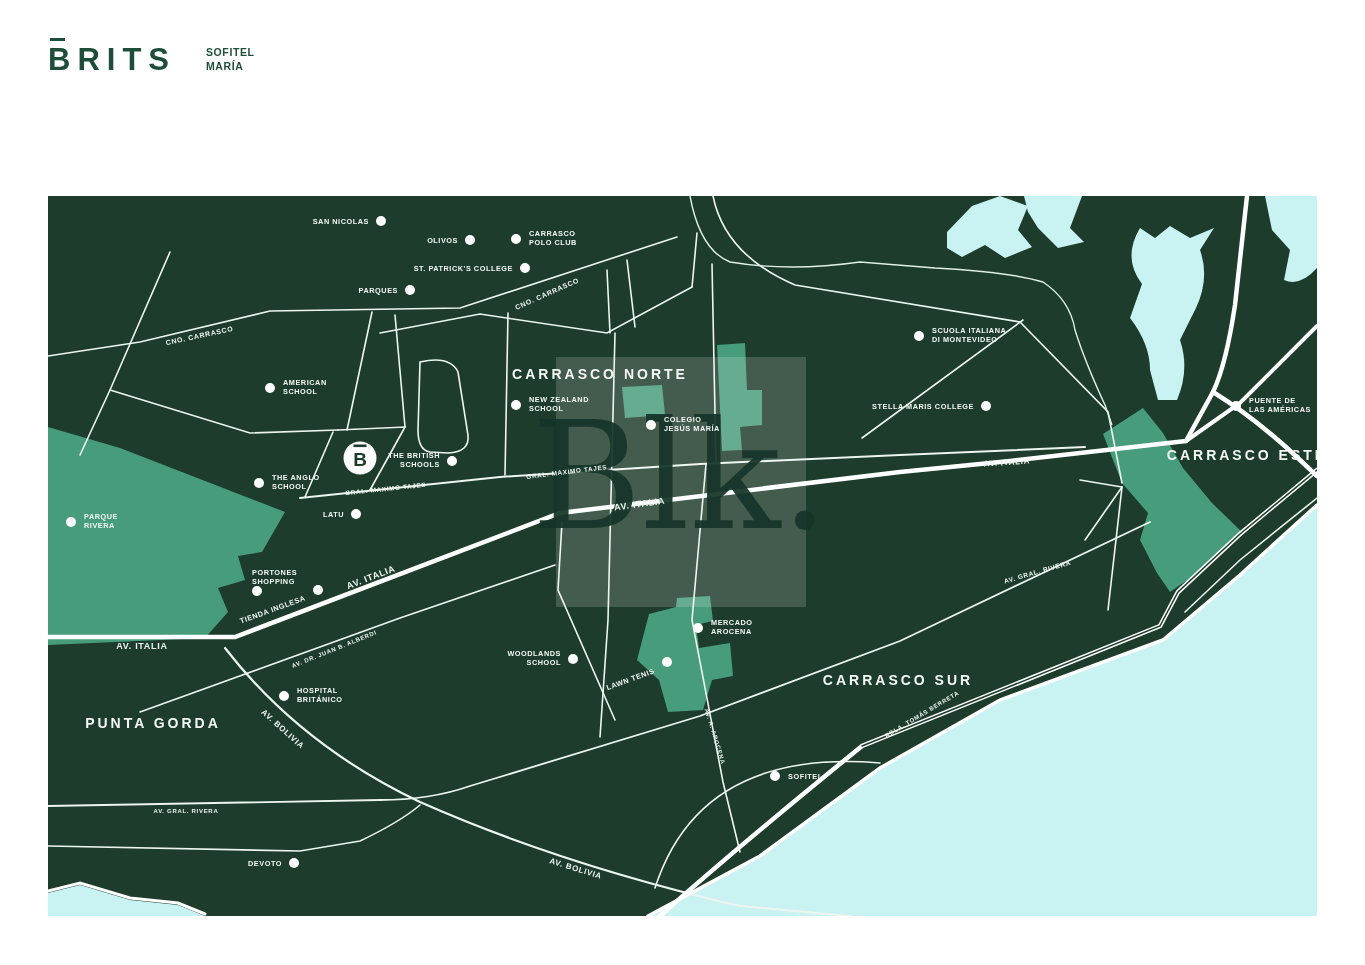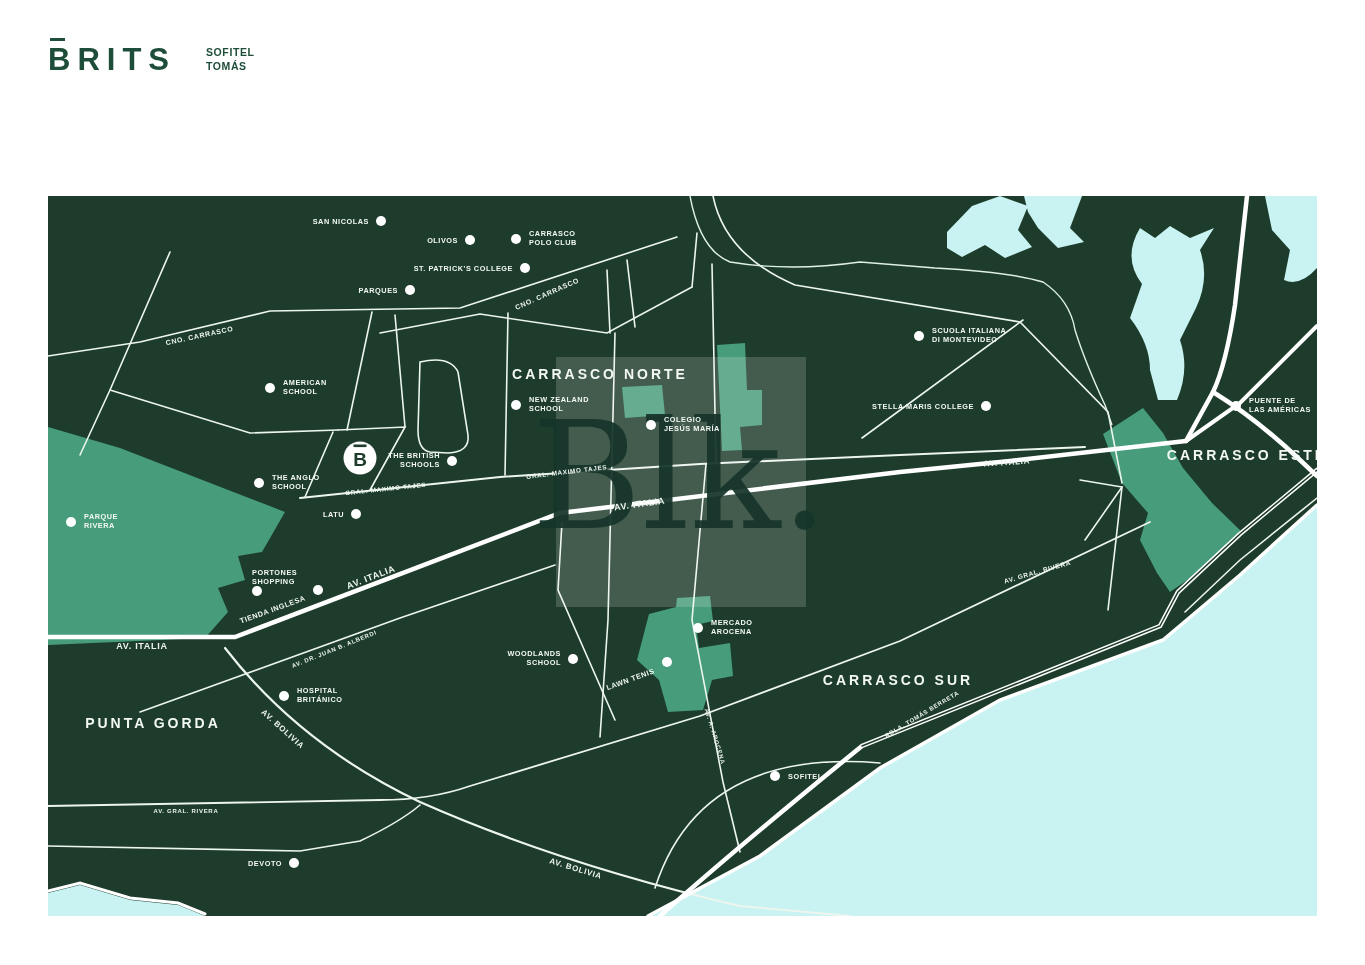--- a/index.html
+++ b/index.html
@@ -23,21 +23,21 @@
 </head>
 <body>
 
 <div class="page">
 
   <div class="logo">
     <div class="brand">
       <span class="macron"></span><span>BRITS</span>
     </div>
     <div class="tagline"><span>SOFITEL</span>
-<span>TOMÁS</span></div>
+<span>MARÍA</span></div>
   </div>
 
   <div class="map-wrap">
     <svg id="map-svg" width="1269" height="720" viewBox="48 196 1269 720">
 
       <rect x="48" y="196" width="1269" height="720" fill="#1d3c2b"></rect>
 
       <g fill="#c8f3f2" stroke="none">
         <path d="M648,916 L760,856 Q820,812 880,768 L1000,700 L1163,640 L1240,575 L1317,505 L1317,916 Z"></path>
         <path d="M947,232 L972,206 L1000,196 L1028,206 L1018,230 L1032,247 L1005,258 L985,245 L962,257 L947,248 Z"></path>

